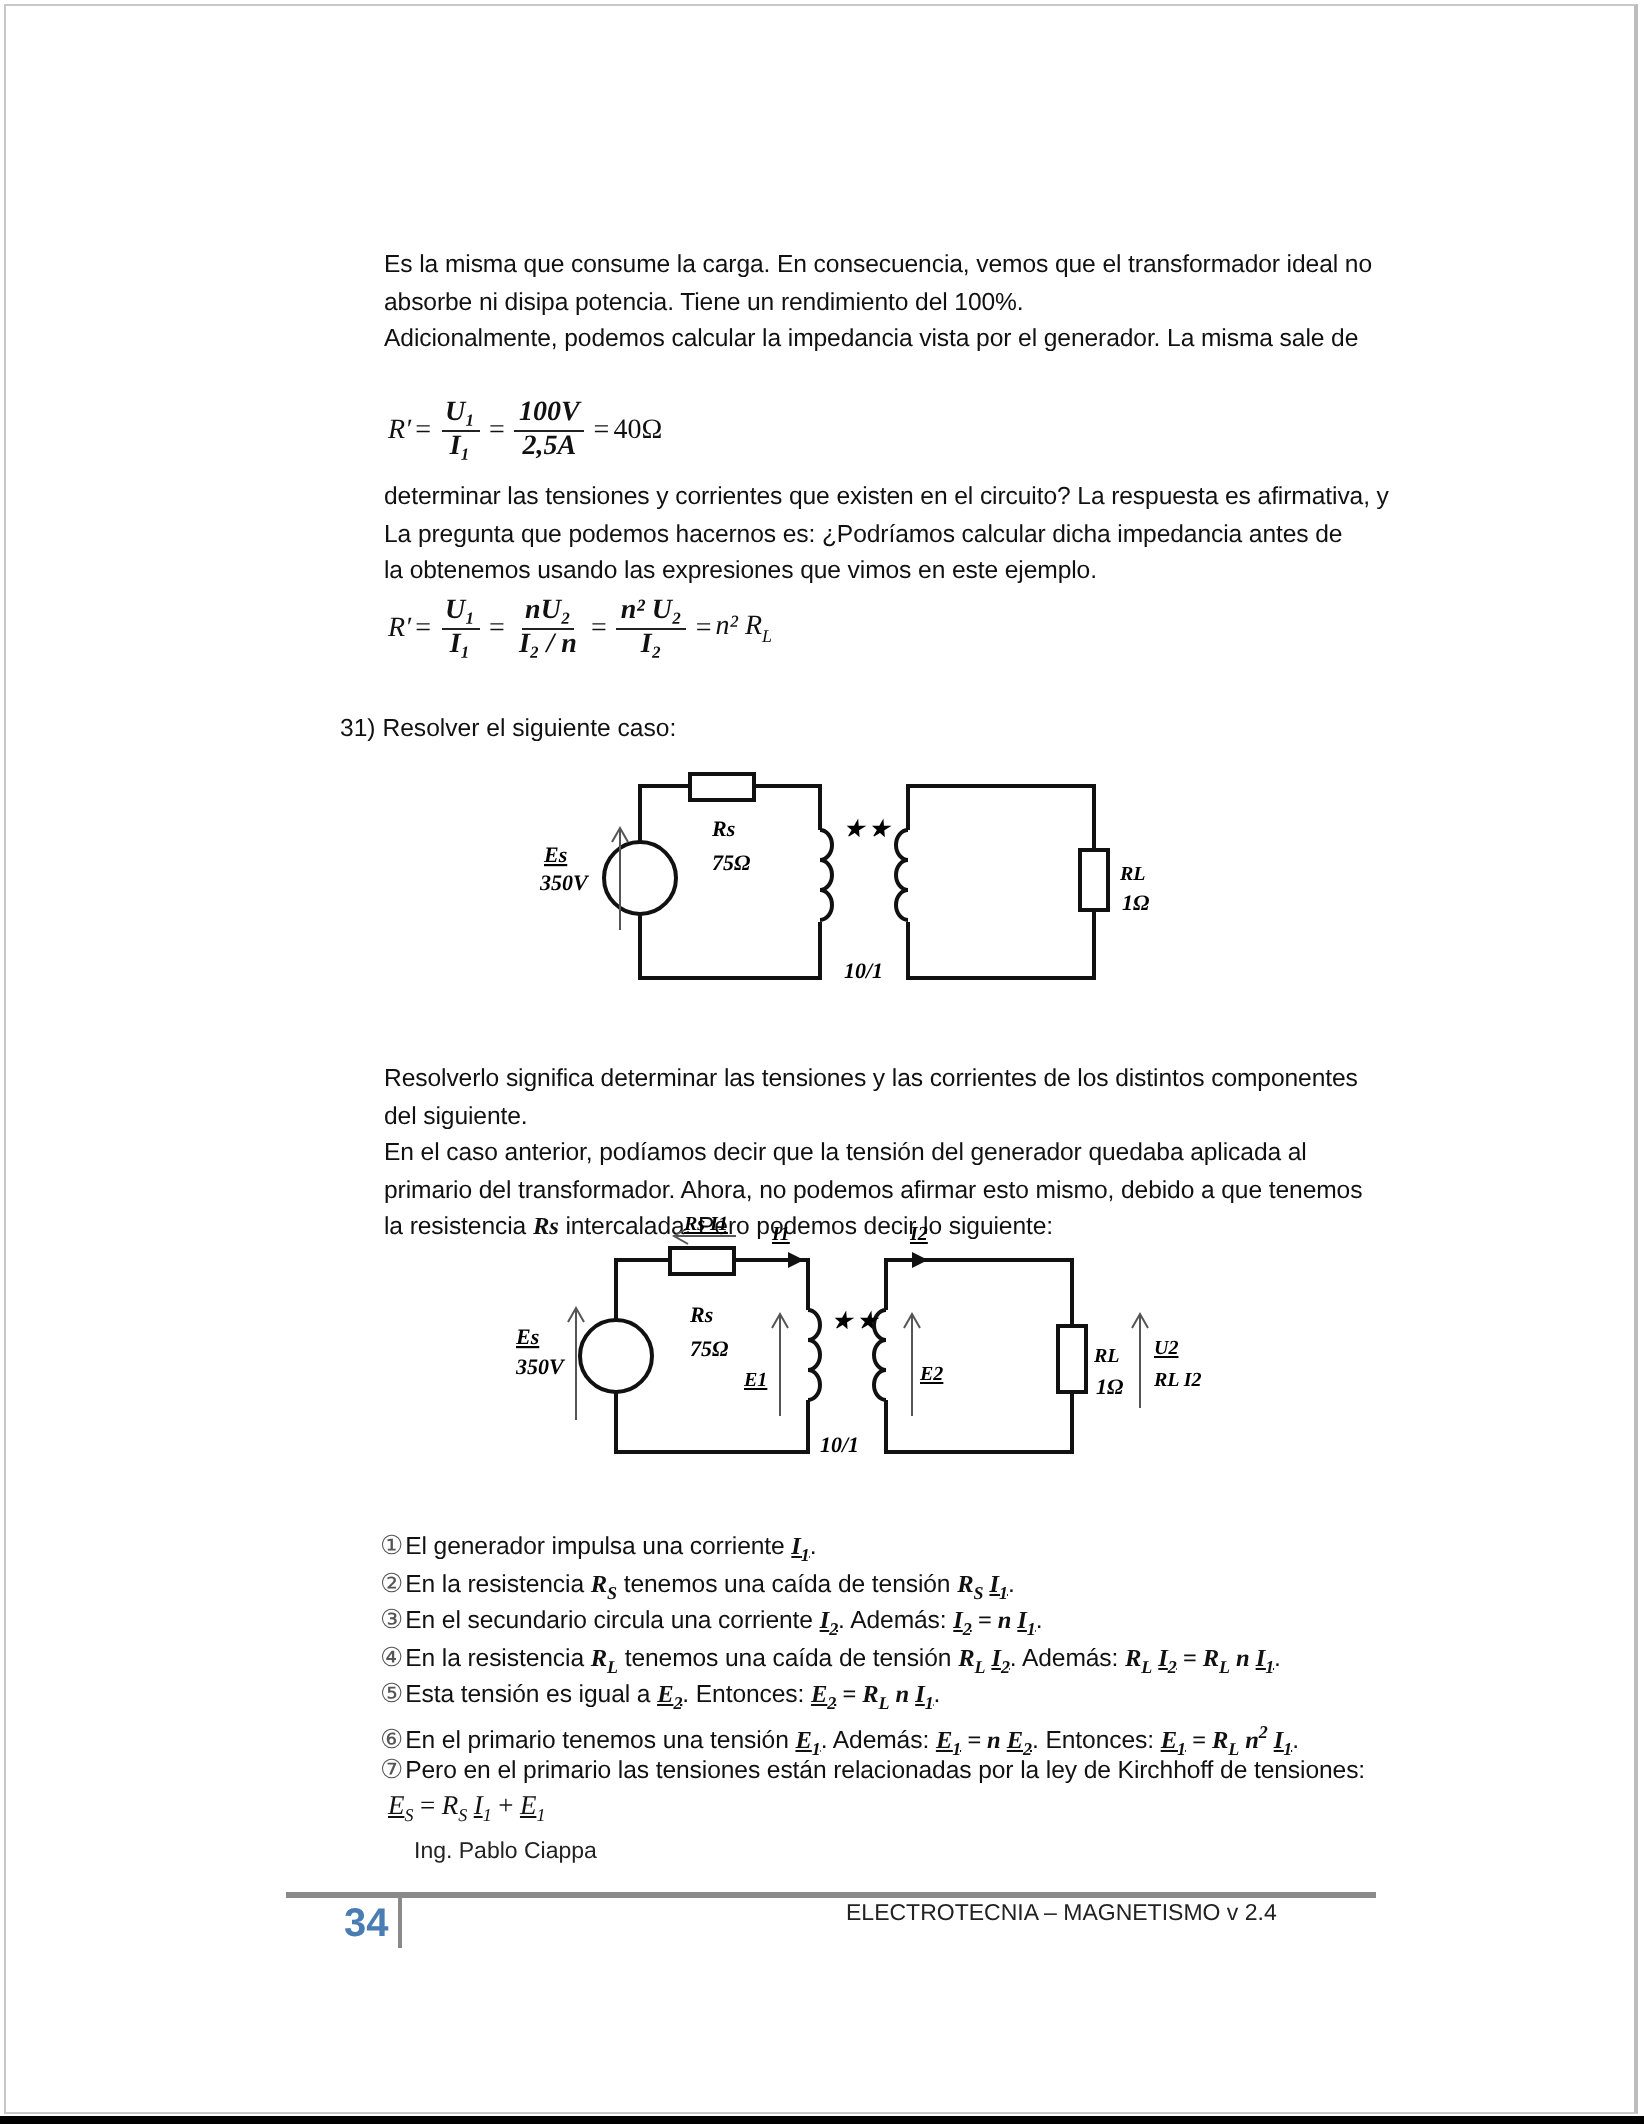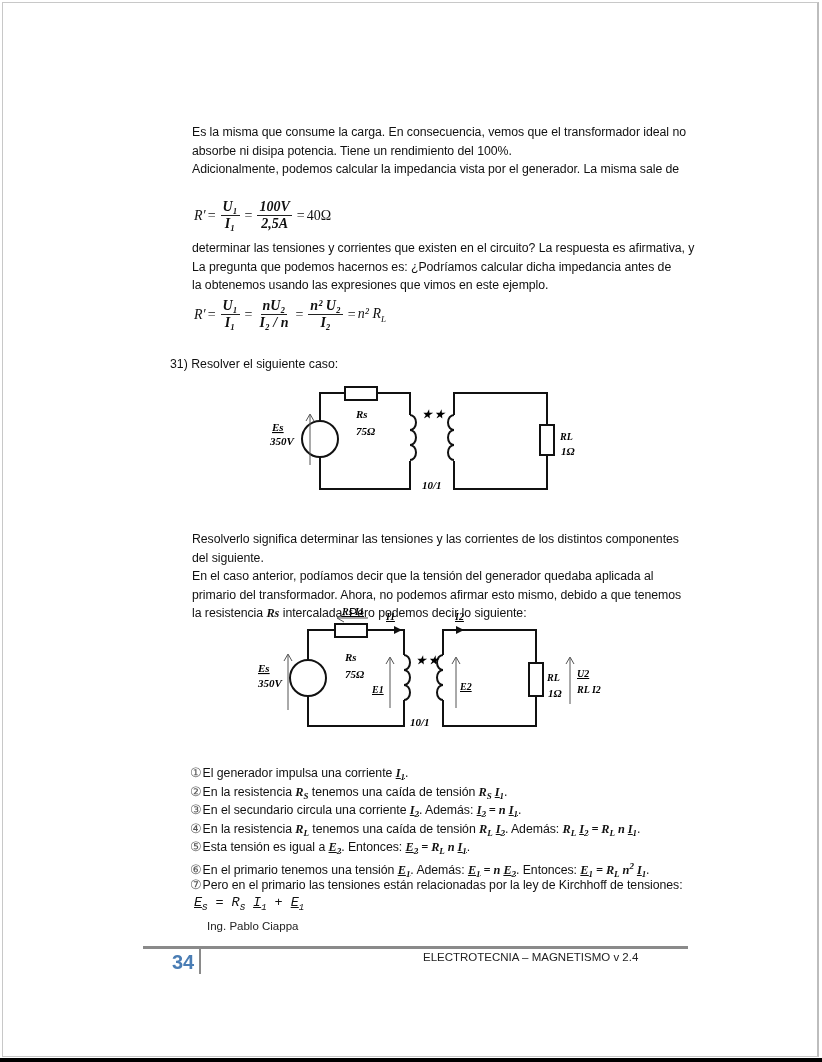--- a/index.html
+++ b/index.html
@@ -172,21 +172,21 @@
 </svg>
 
 <div class="text" style="top:751px;left:190px;margin-top:13px;">
   <div class="step"><span class="circ">①</span><span>El generador impulsa una corriente </span><span class="b u">I<sub>1</sub></span>.</div>
   <div class="step"><span class="circ">②</span><span>En la resistencia </span><span class="b">R<sub>S</sub></span><span> tenemos una caída de tensión </span><span class="b">R<sub>S</sub> <span class="u">I<sub>1</sub></span></span>.</div>
   <div class="step"><span class="circ">③</span><span>En el secundario circula una corriente </span><span class="b u">I<sub>2</sub></span><span>. Además: </span><span class="b"><span class="u">I<sub>2</sub></span> = n <span class="u">I<sub>1</sub></span></span>.</div>
   <div class="step"><span class="circ">④</span><span>En la resistencia </span><span class="b">R<sub>L</sub></span><span> tenemos una caída de tensión </span><span class="b">R<sub>L</sub> <span class="u">I<sub>2</sub></span></span><span>. Además: </span><span class="b">R<sub>L</sub> <span class="u">I<sub>2</sub></span> = R<sub>L</sub> n <span class="u">I<sub>1</sub></span></span>.</div>
   <div class="step"><span class="circ">⑤</span><span>Esta tensión es igual a </span><span class="b u">E<sub>2</sub></span><span>. Entonces: </span><span class="b"><span class="u">E<sub>2</sub></span> = R<sub>L</sub> n <span class="u">I<sub>1</sub></span></span>.</div>
   <div class="step"><span class="circ">⑥</span><span>En el primario tenemos una tensión </span><span class="b u">E<sub>1</sub></span><span>. Además: </span><span class="b"><span class="u">E<sub>1</sub></span> = n <span class="u">E<sub>2</sub></span></span><span>. Entonces: </span><span class="b"><span class="u">E<sub>1</sub></span> = R<sub>L</sub> n<sup>2</sup> <span class="u">I<sub>1</sub></span></span>.</div>
   <div class="step"><span class="circ">⑦</span><span>Pero en el primario las tensiones están relacionadas por la ley de Kirchhoff de tensiones:</span></div>
-  <div class="step" style="height:22px;font-family:Liberation Mono, monospace;font-style:italic;font-size:13.5px;padding-left:4px;">
+  <div class="step" style="height:22px;font-family:Liberation Serif, serif;font-style:italic;font-size:13.5px;padding-left:4px;">
     <span class="u">E</span><sub>S</sub>
     <span style="font-style:normal;"> = </span>
     <span>R</span><sub>S</sub>
     <span class="u">I</span><sub>1</sub>
     <span style="font-style:normal;"> + </span>
     <span class="u">E</span><sub>1</sub>
   </div>
 </div>
 
 <div class="footer-line"></div>

